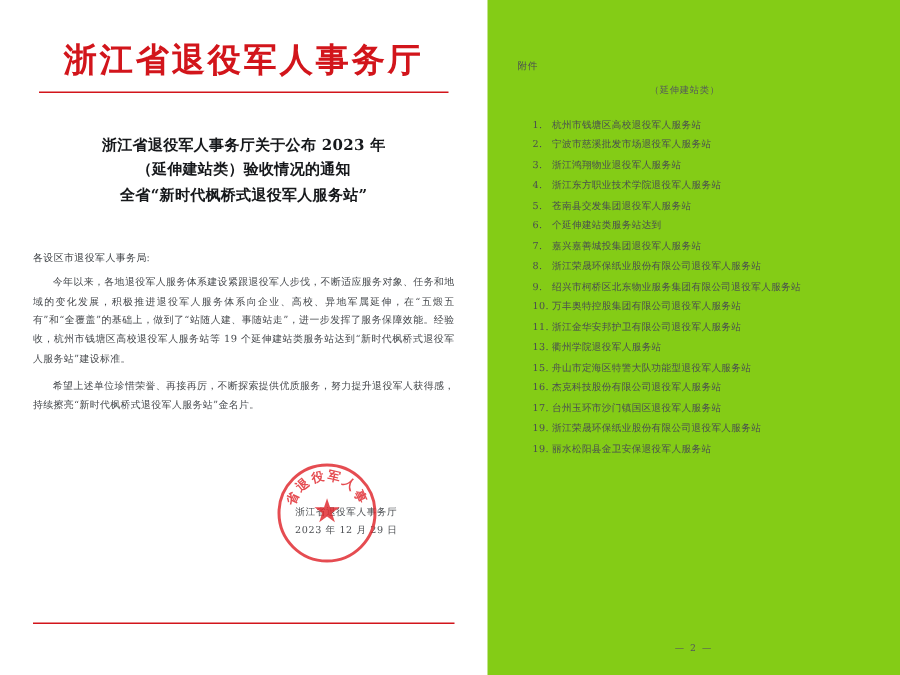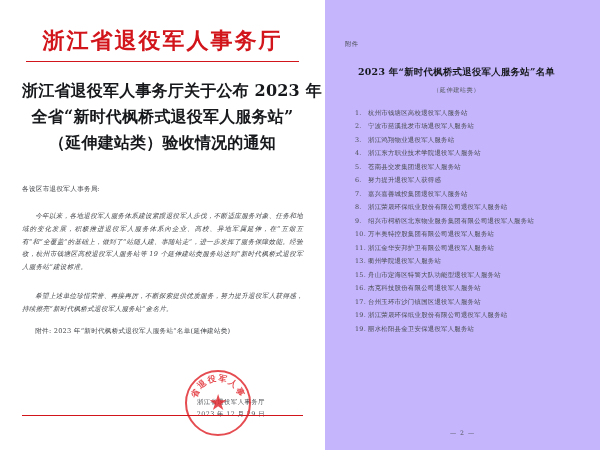--- a/index.html
+++ b/index.html
@@ -40,48 +40,47 @@
     letter-spacing: 2px;
     line-height: 1.1;
     white-space: nowrap;
     margin-top: 2px;
   }
   .head-rule {
     margin: 9px 4px 0 4px;
     border-top: 1.6px solid #d2151b;
   }
   .doc-title {
-    margin-top: 16px;
+    margin-top: 28px;
     text-align: center;
     font-family: "DejaVu Serif", "Liberation Serif", serif;
     font-weight: bold;
-    font-size: 16px;
+    font-size: 10px;
     line-height: 1.62;
     color: #16181b;
     letter-spacing: 0.2px;
   }
   .doc-title div { white-space: nowrap; }
 
   .addressee {
     margin-top: 29px;
     font-family: Liberation Serif, serif;
     font-size: 6.6px;
     color: #3b3e42;
     letter-spacing: 0.3px;
   }
   .para {
-    margin-top: 16px;
+    margin-top: 5px;
     font-family: "DejaVu Serif", "Liberation Serif", serif;
     font-size: 6.6px;
     line-height: 1.95;
     color: #45484c;
     text-align: justify;
     text-indent: 13.2px;
     letter-spacing: 0.25px;
-    font-style: italic;
   }
   .attach-line {
     margin-top: 9px;
     font-family: "DejaVu Serif", "Liberation Serif", serif;
     font-size: 6.6px;
     line-height: 1.95;
     color: #45484c;
     text-indent: 13.2px;
     letter-spacing: 0.25px;
   }
@@ -139,21 +138,21 @@
     right: 22px;
     bottom: 34px;
     border-top: 1.4px solid #d2151b;
   }
 
   
   .page-right {
     position: relative;
     width: 275px;
     height: 450px;
-    background: #c4b5fd;
+    background: #84cc16;
     box-sizing: border-box;
     padding: 40px 32px 10px 20px;
   }
   .attach-label {
     font-family: "DejaVu Serif", "Liberation Serif", serif;
     font-size: 6.4px;
     color: #4a4d51;
     letter-spacing: 0.4px;
   }
   .attach-title {
@@ -213,30 +212,29 @@
 
 <div class="spread">
 
   <div class="page-left">
 
     <div class="letterhead">浙江省退役军人事务厅</div>
     <div class="head-rule"></div>
 
     <div class="doc-title">
       <div>浙江省退役军人事务厅关于公布 2023 年</div>
+      <div>（延伸建站类）验收情况的通知</div>
       <div>全省“新时代枫桥式退役军人服务站”</div>
-      <div>（延伸建站类）验收情况的通知</div>
     </div>
 
     <div class="addressee">各设区市退役军人事务局:</div>
 
     <div class="para">今年以来，各地退役军人服务体系建设紧跟退役军人步伐，不断适应服务对象、任务和地域的变化发展，积极推进退役军人服务体系向企业、高校、异地军属延伸，在“五煅五有”和“全覆盖”的基础上，做到了“站随人建、事随站走”，进一步发挥了服务保障效能。经验收，杭州市钱塘区高校退役军人服务站等 19 个延伸建站类服务站达到“新时代枫桥式退役军人服务站”建设标准。</div>
     <div class="para">希望上述单位珍惜荣誉、再接再厉，不断探索提供优质服务，努力提升退役军人获得感，持续擦亮“新时代枫桥式退役军人服务站”金名片。</div>
 
-    <div class="attach-line">附件: 2023 年“新时代枫桥式退役军人服务站”名单(延伸建站类)</div>
 
     <div class="signature-block">
       <div class="sig-text">
         <div>浙江省退役军人事务厅</div>
         <div>2023 年 12 月 29 日</div>
       </div>
       <div class="seal">
         <svg class="seal-arc" viewBox="0 0 62 62">
           <path id="arcTop" d="M 9,31 A 22,22 0 0 1 53,31" fill="none"></path>
           <text><textPath href="#arcTop" startOffset="50%" text-anchor="middle">浙江省退役军人事务厅</textPath></text>
@@ -245,21 +243,20 @@
       </div>
     </div>
 
     <div class="foot-rule"></div>
   </div>
 
   <div class="page-right">
 
     <div class="attach-label">附件</div>
 
-    <div class="attach-title">2023 年“新时代枫桥式退役军人服务站”名单</div>
 
     <div class="attach-subtitle">（延伸建站类）</div>
 
     <ul class="station-list">
         <li class="station-item">
           <span class="station-num">1.</span>
           <span class="station-name">杭州市钱塘区高校退役军人服务站</span>
         </li>
         <li class="station-item">
           <span class="station-num">2.</span>
@@ -272,21 +269,21 @@
         <li class="station-item">
           <span class="station-num">4.</span>
           <span class="station-name">浙江东方职业技术学院退役军人服务站</span>
         </li>
         <li class="station-item">
           <span class="station-num">5.</span>
           <span class="station-name">苍南县交发集团退役军人服务站</span>
         </li>
         <li class="station-item">
           <span class="station-num">6.</span>
-          <span class="station-name">努力提升退役军人获得感</span>
+          <span class="station-name">个延伸建站类服务站达到</span>
         </li>
         <li class="station-item">
           <span class="station-num">7.</span>
           <span class="station-name">嘉兴嘉善城投集团退役军人服务站</span>
         </li>
         <li class="station-item">
           <span class="station-num">8.</span>
           <span class="station-name">浙江荣晟环保纸业股份有限公司退役军人服务站</span>
         </li>
         <li class="station-item">

